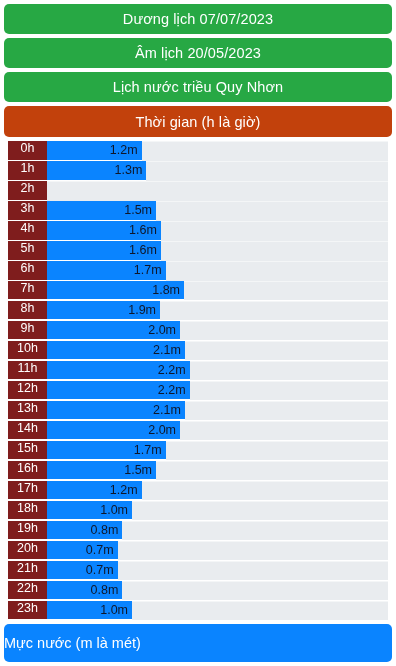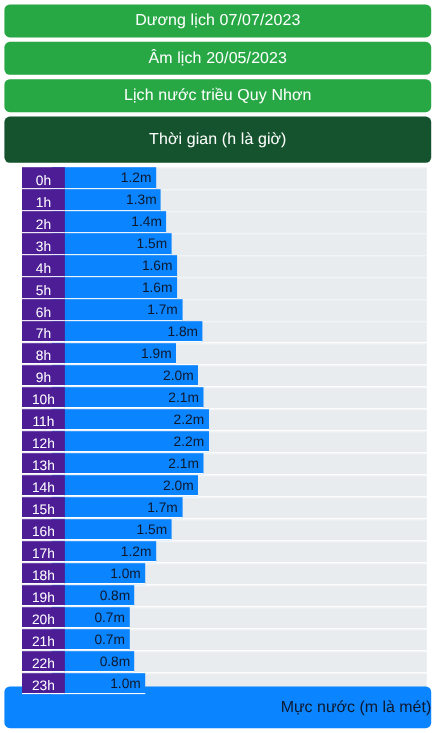--- a/index.html
+++ b/index.html
@@ -28,21 +28,21 @@
     margin-bottom: 4px;
     display: flex;
     align-items: center;
     justify-content: center;
     color: #ffffff;
     font-size: 14.5px;
     letter-spacing: 0.1px;
     box-sizing: border-box;
   }
   .banner.green { background: #27a844; }
-  .banner.teal  { background: #14532d; height: 42px; }
+  .banner.teal  { background: #c2410c; height: 31px; }
 
   
   .rows {
     position: relative;
     background: #ffffff;
   }
   .row {
     position: relative;
     height: 19.6px;
     display: flex;
@@ -55,26 +55,26 @@
     right: 4px;
     top: 0;
     bottom: 0;
     background: #e9ecef;
     border-top: 1px solid #f4f6f7;
   }
   .label-cell {
     position: relative;
     z-index: 3;
     width: 39px;
-    margin-left: 16px;
-    background: #4c1d95;
+    margin-left: 4px;
+    background: #7f1d1d;
     color: #ffffff;
     font-size: 12.5px;
     display: flex;
-    align-items: flex-end;
+    align-items: flex-start;
     justify-content: center;
     border-bottom: 1px solid #ffffff;
     box-sizing: border-box;
   }
   .bar {
     position: absolute;
     z-index: 2;
     left: 43px;
     top: 0;
     bottom: 0;
@@ -93,22 +93,22 @@
   .footer {
     position: absolute;
     left: 4px;
     right: 4px;
     bottom: 4px;
     height: 38px;
     background: #0a84ff;
     border-radius: 5px;
     display: flex;
     align-items: center;
-    justify-content: flex-end;
-    color: #0f172a;
+    justify-content: flex-start;
+    color: #ffffff;
     font-size: 14.5px;
     box-sizing: border-box;
   }
 </style>
 </head>
 <body>
 
 <div class="page">
 
   <div id="banner-list">
@@ -140,23 +140,20 @@
         <div class="track"></div>
         <div class="bar" style="width: 99.4px; padding-left: 30px;">
           <span>1.3m</span>
         </div>
         <div class="label-cell">
           <span>1h</span>
         </div>
       </div>
       <div class="row">
         <div class="track"></div>
-        <div class="bar" style="width: 104.2px;">
-          <span>1.4m</span>
-        </div>
         <div class="label-cell">
           <span>2h</span>
         </div>
       </div>
       <div class="row">
         <div class="track"></div>
         <div class="bar" style="width: 109px;">
           <span>1.5m</span>
         </div>
         <div class="label-cell">

